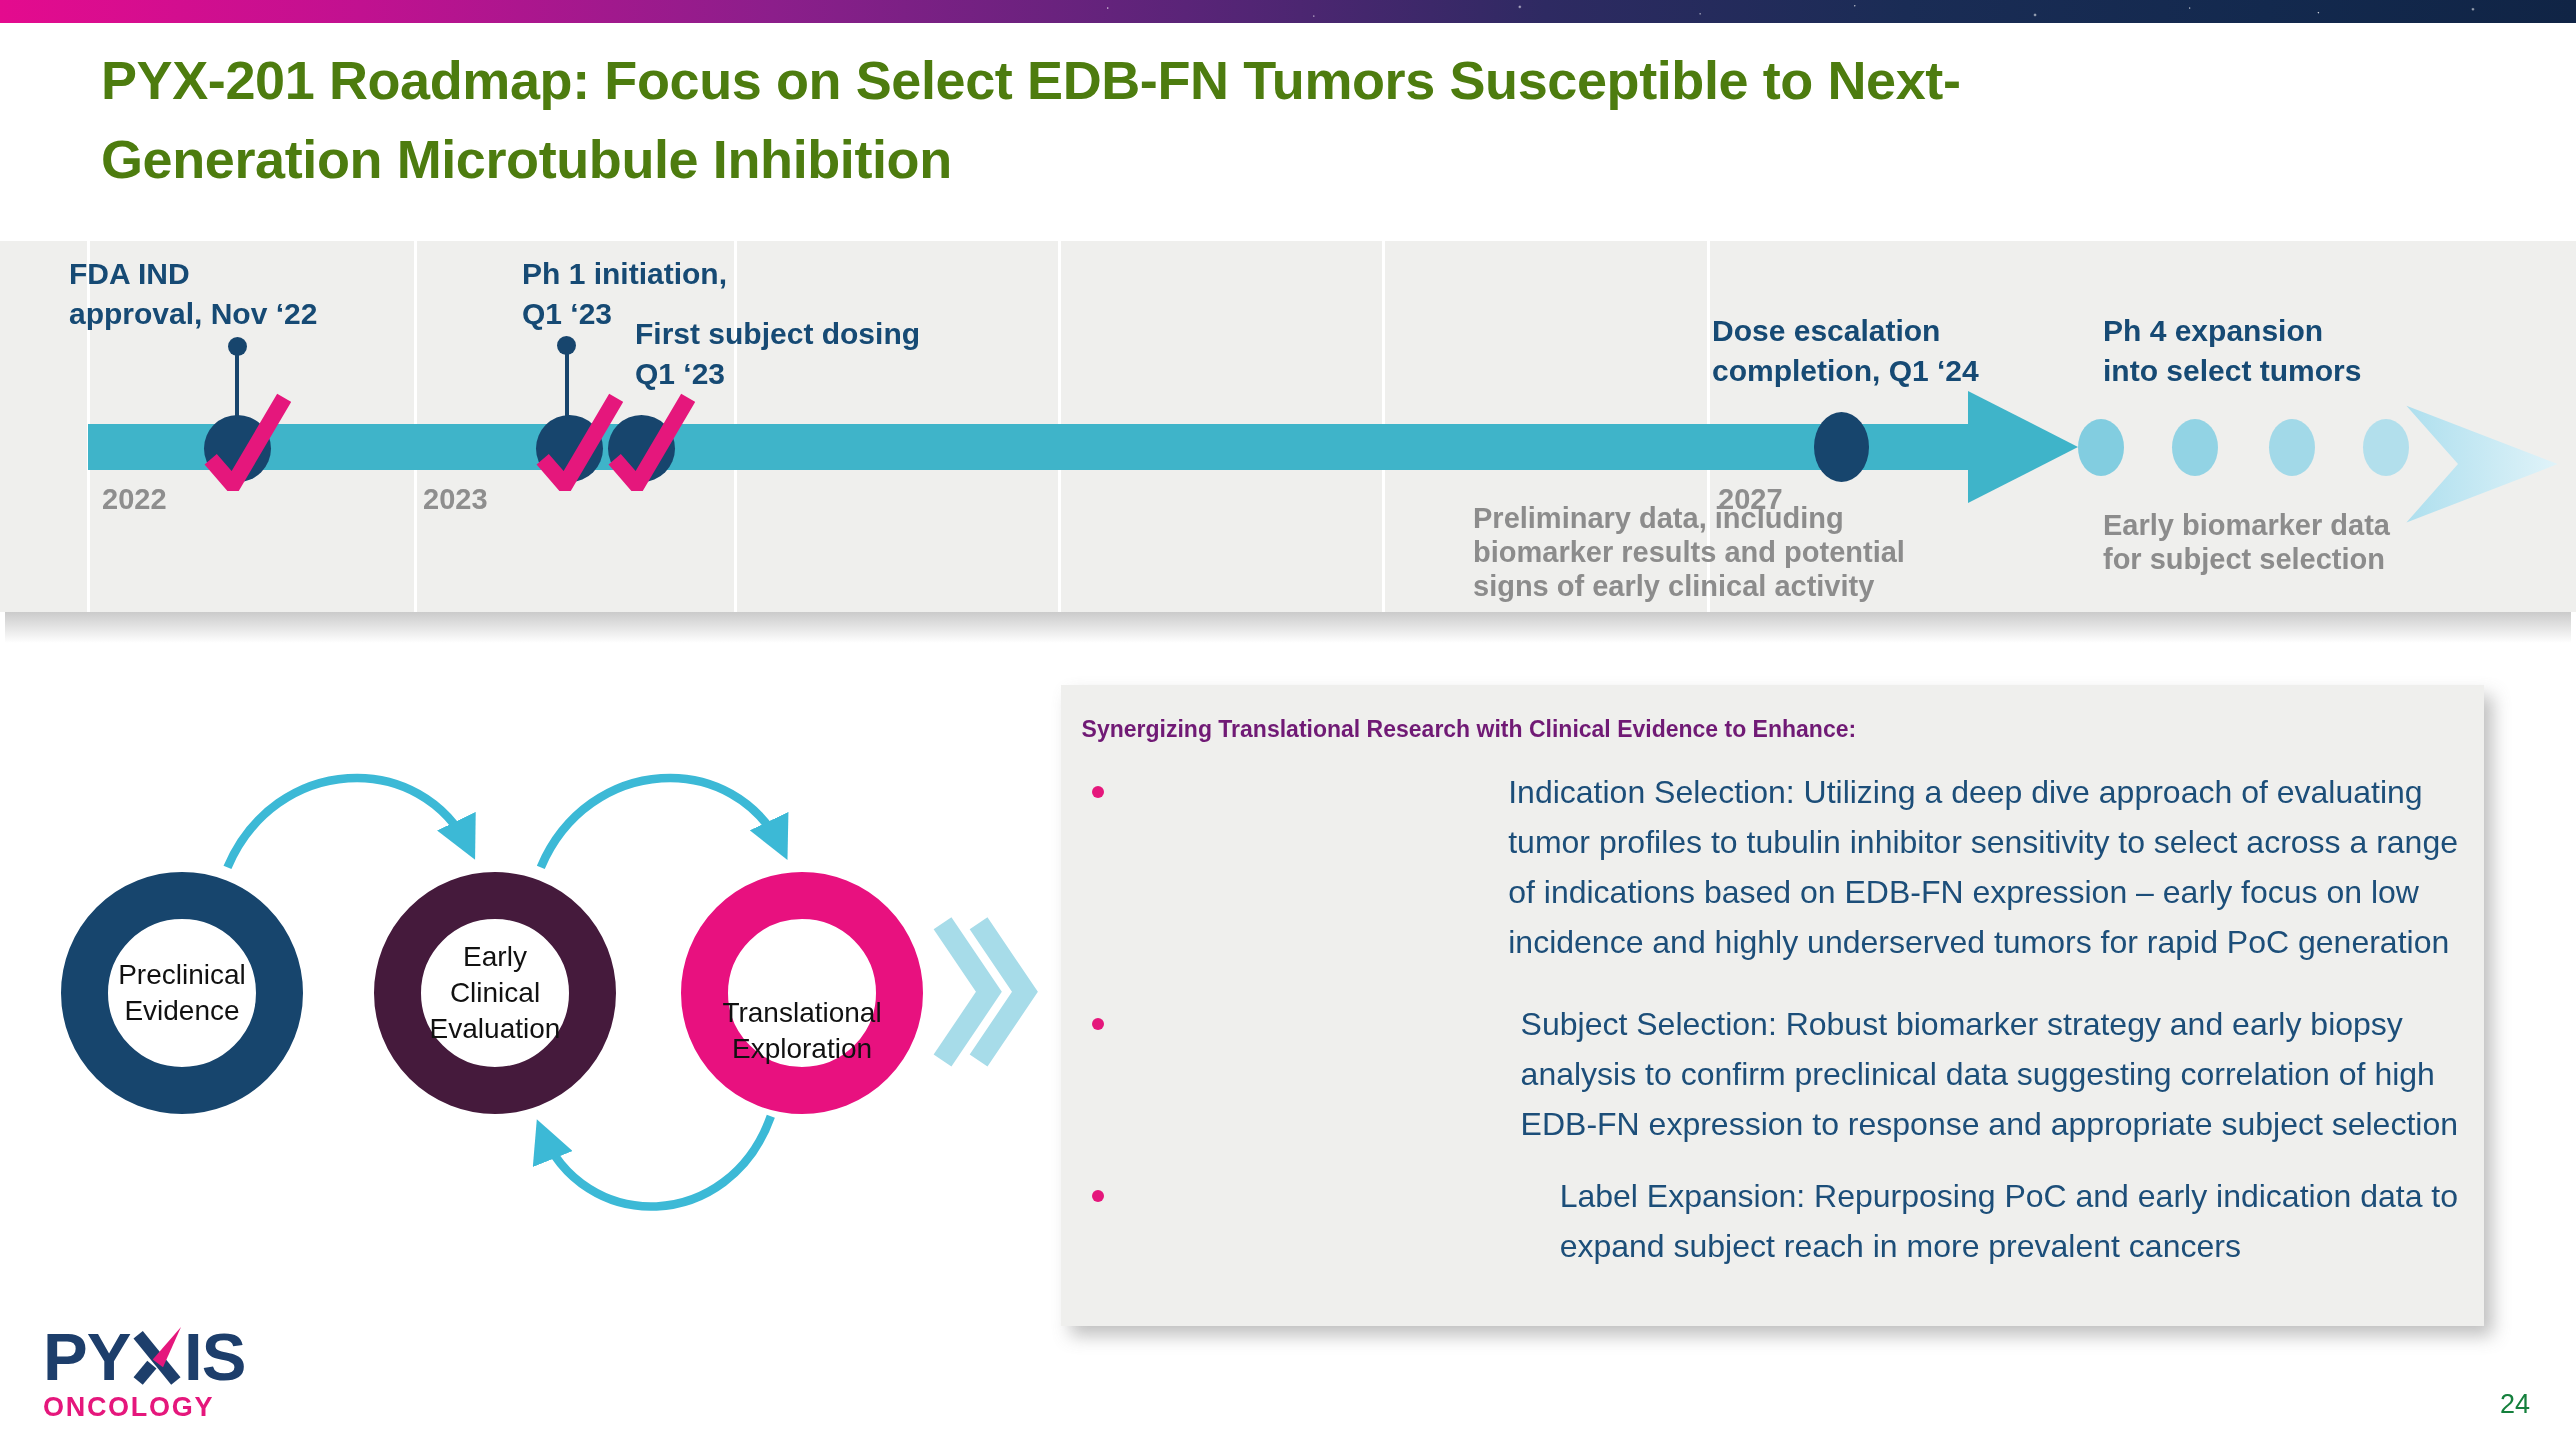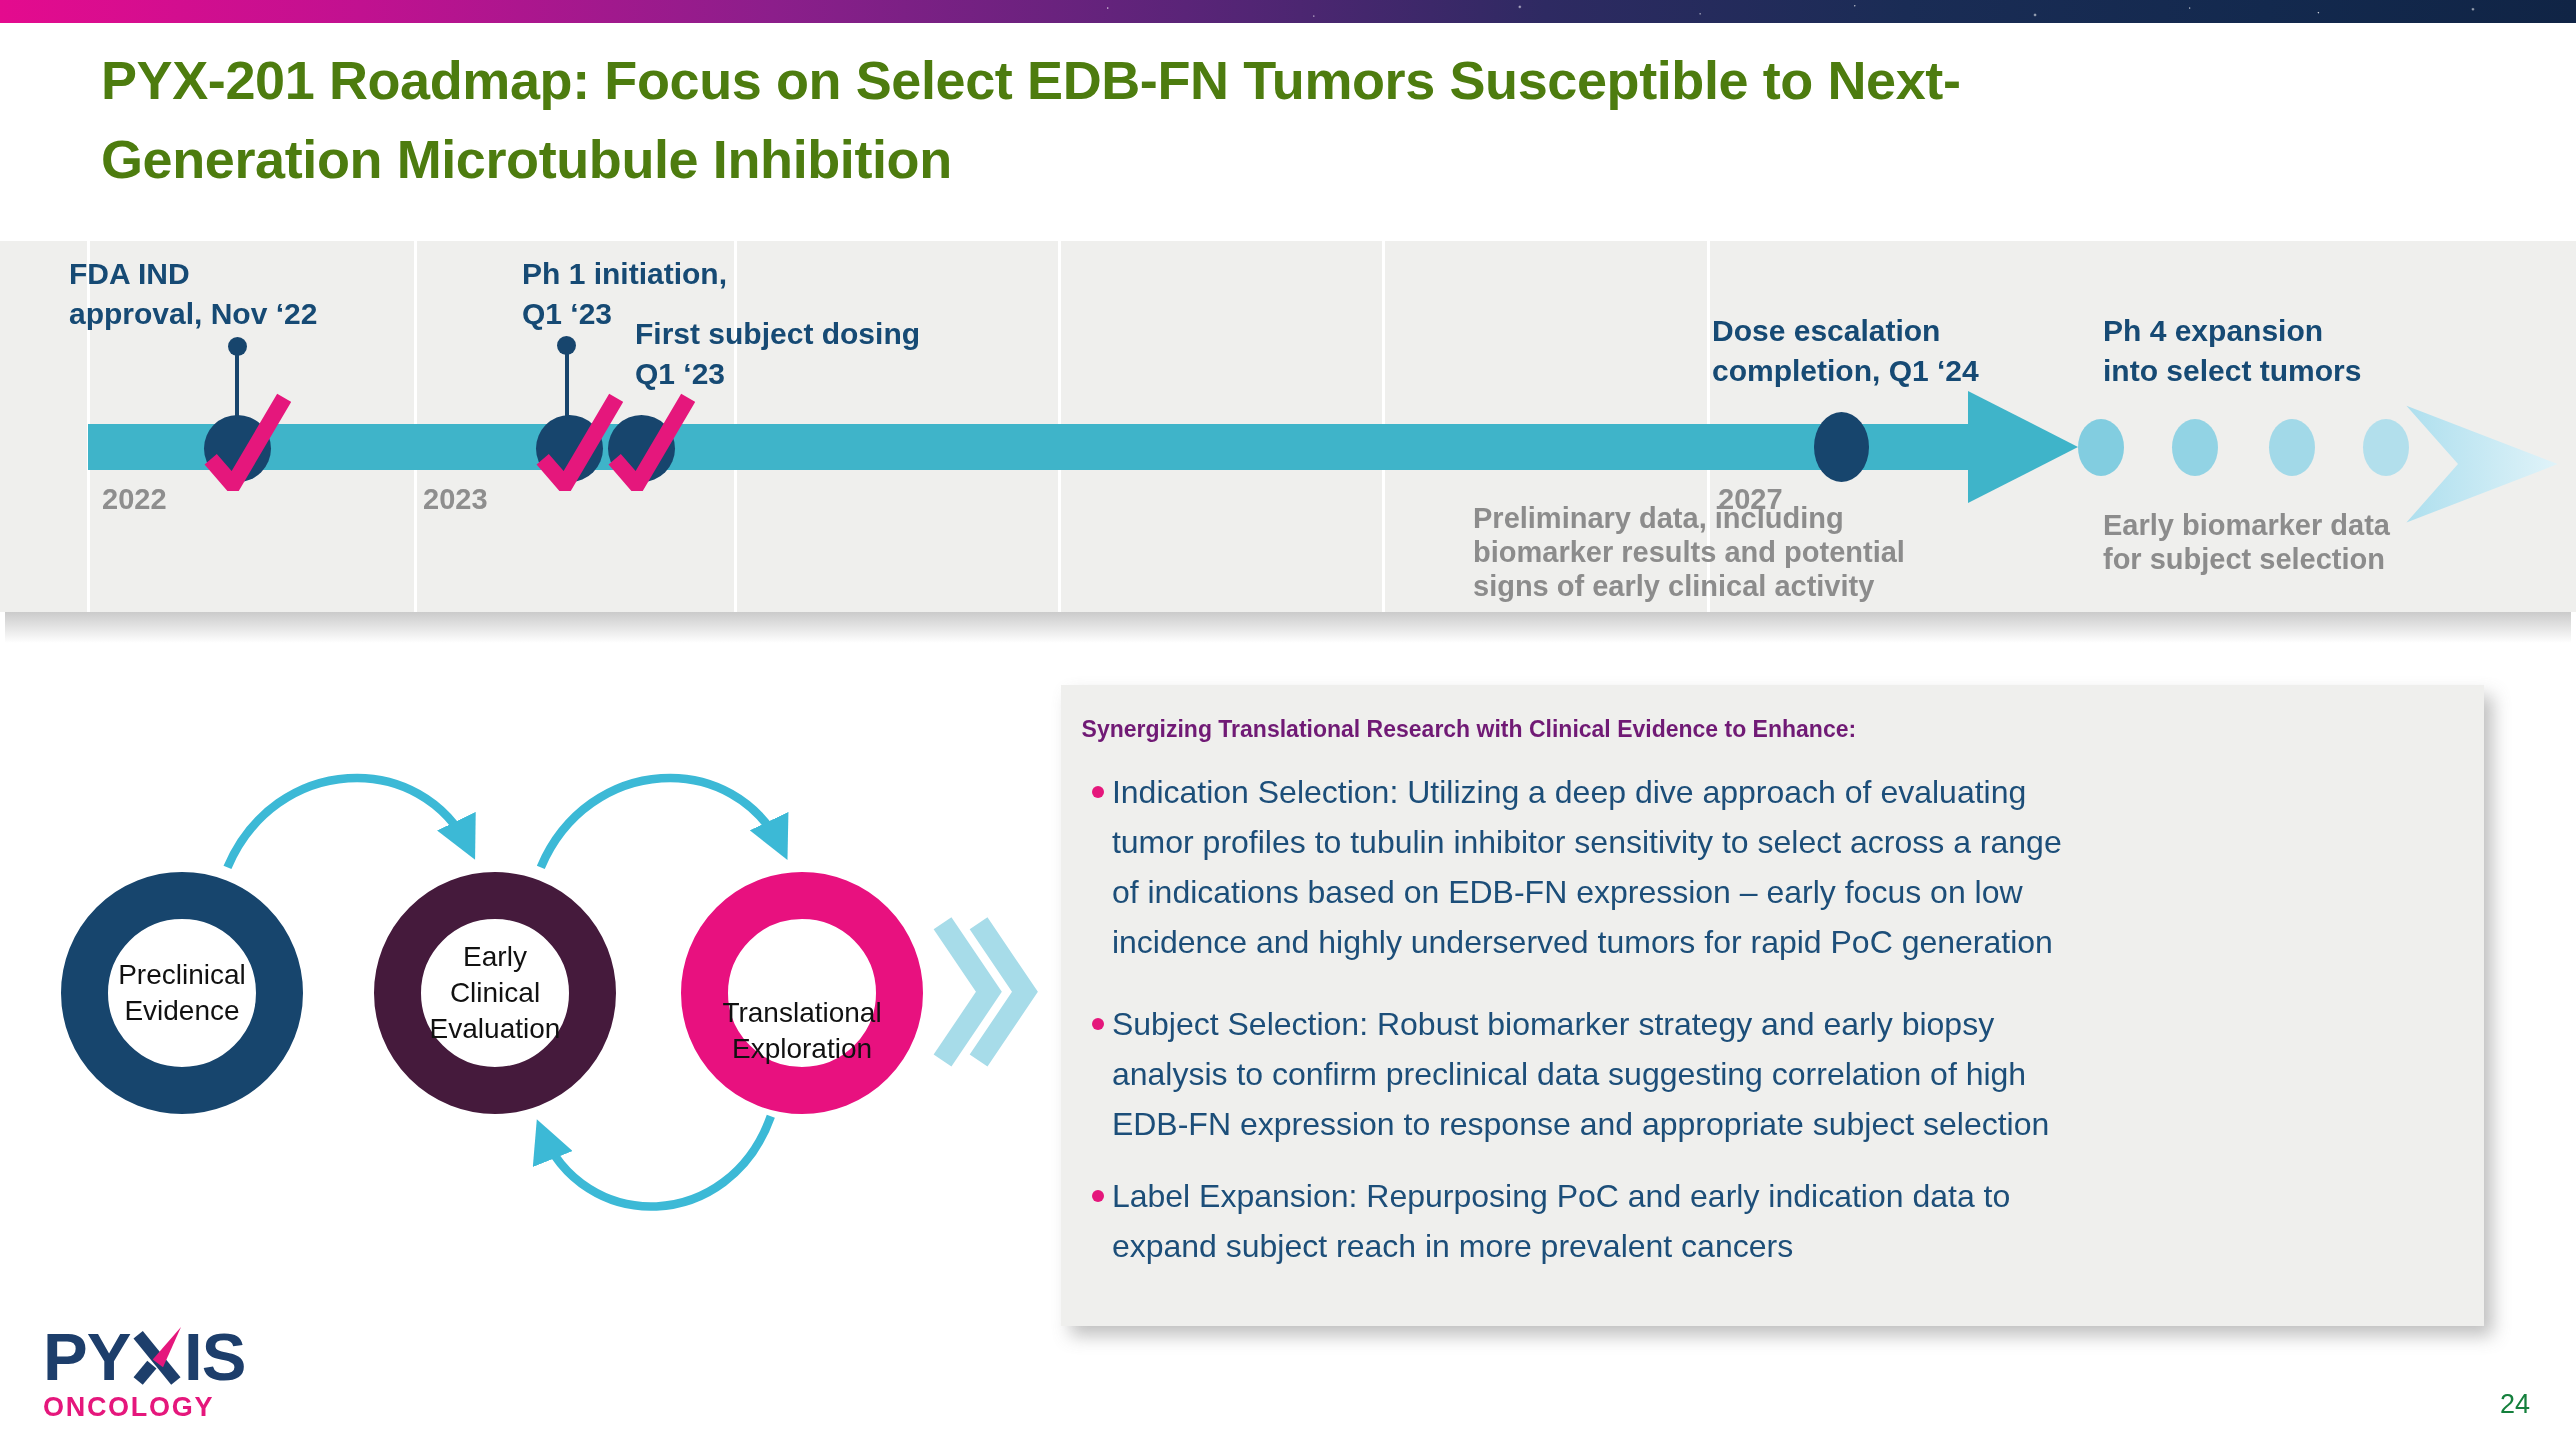--- a/index.html
+++ b/index.html
@@ -51,21 +51,21 @@
   
   .ring{position:absolute;width:242px;height:242px;border-radius:50%;background:#fff;
         box-sizing:border-box;display:flex;align-items:center;justify-content:center;}
   .ring span{font-size:28px;color:#111;text-align:center;white-space:pre-line;line-height:36px;}
 
   
   .info-panel{position:absolute;left:1061px;top:685px;width:1423px;height:641px;
         background:#efefed;box-shadow:8.6px 10.3px 17px rgba(110,110,110,.45);
         box-sizing:border-box;padding:24px 26px 0 20.6px;}
   .info-heading{font-size:23px;font-weight:bold;color:#701a75;line-height:41px;margin:0;}
-  .bullet-row{display:flex;gap:8px;}
+  .bullet-row{display:flex;gap:8px;justify-content:space-between;}
   .bullet-row.b1{margin-top:17px;}
   .bullet-row.b2{margin-top:32px;}
   .bullet-row.b3{margin-top:22px;}
   .bullet-dot{flex:0 0 auto;width:12px;height:12px;border-radius:50%;background:#e5177c;margin-top:19px;margin-left:10.3px;}
   .bullet-text{font-size:32px;color:#1c4e79;line-height:50px;white-space:pre-line;}
 
   
   .logo{position:absolute;left:43px;top:1327px;}
   .logo-word{display:flex;align-items:flex-end;color:#1d3e6b;font-weight:bold;
         font-size:67px;line-height:60px;letter-spacing:-0.9px;}

